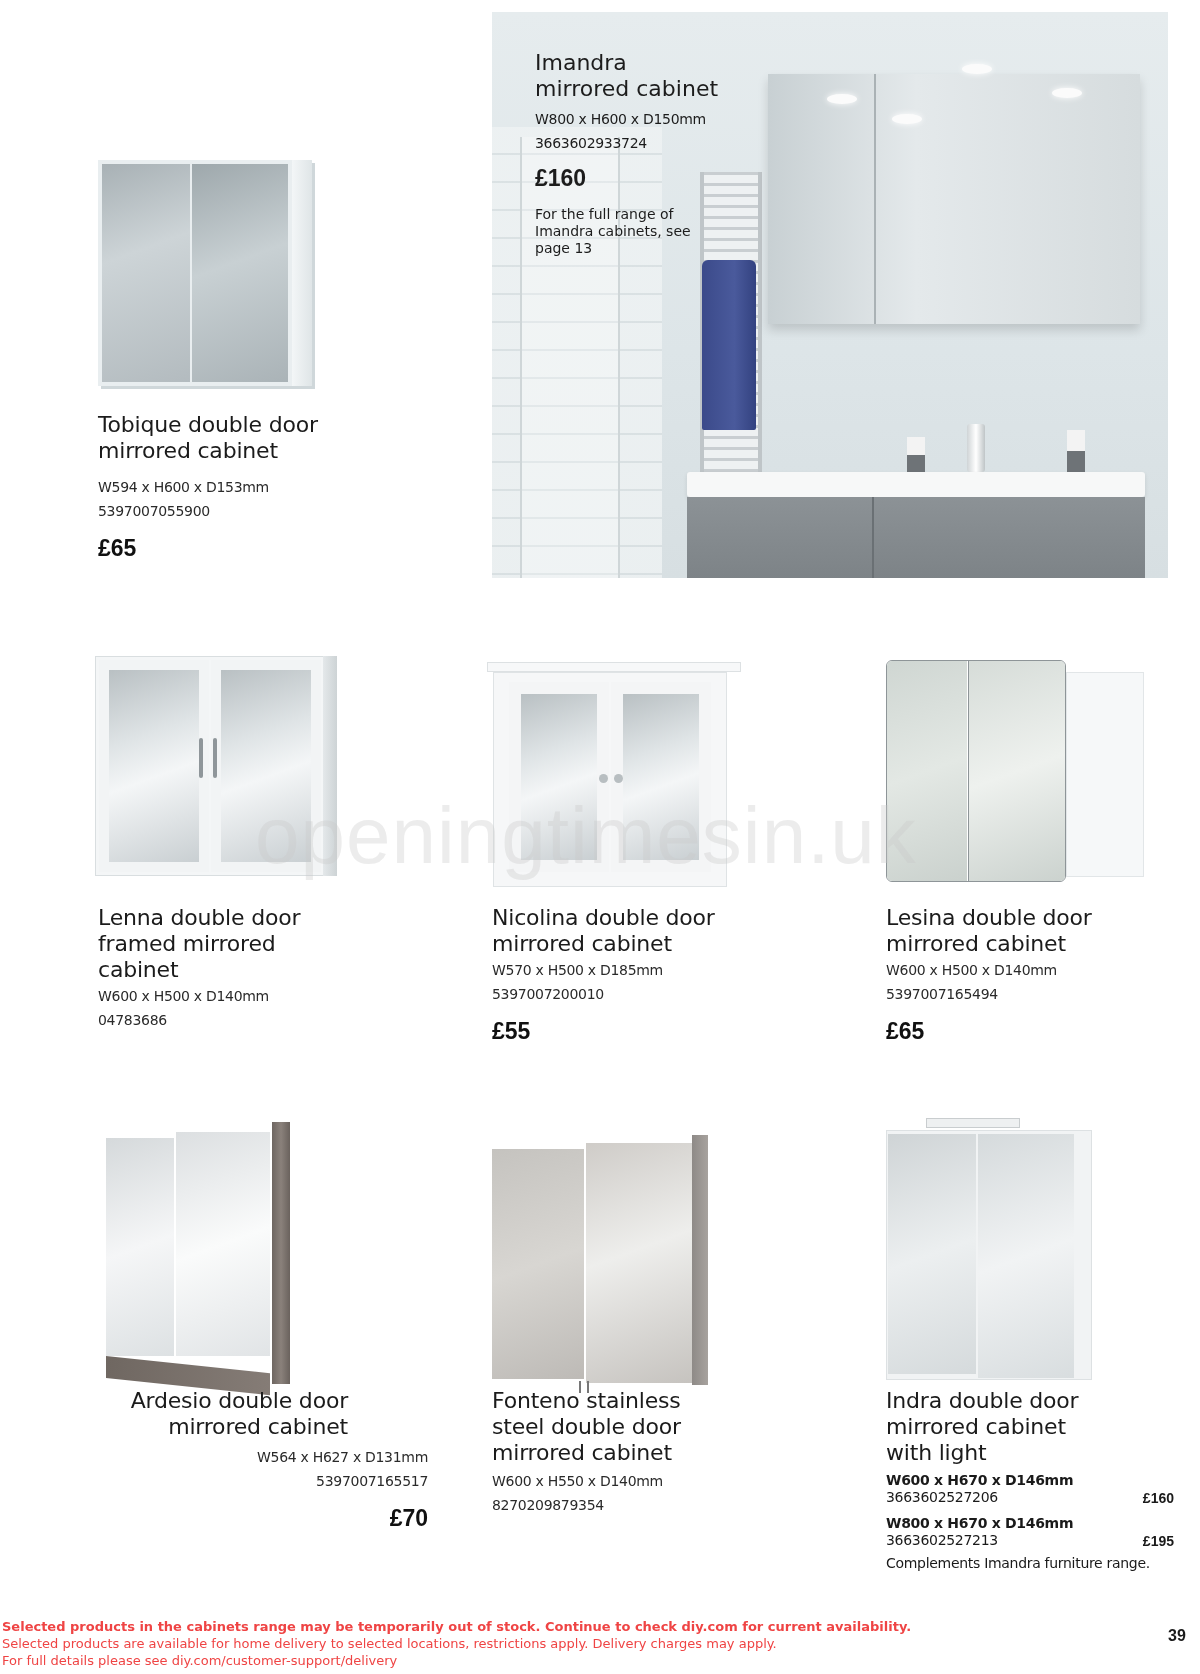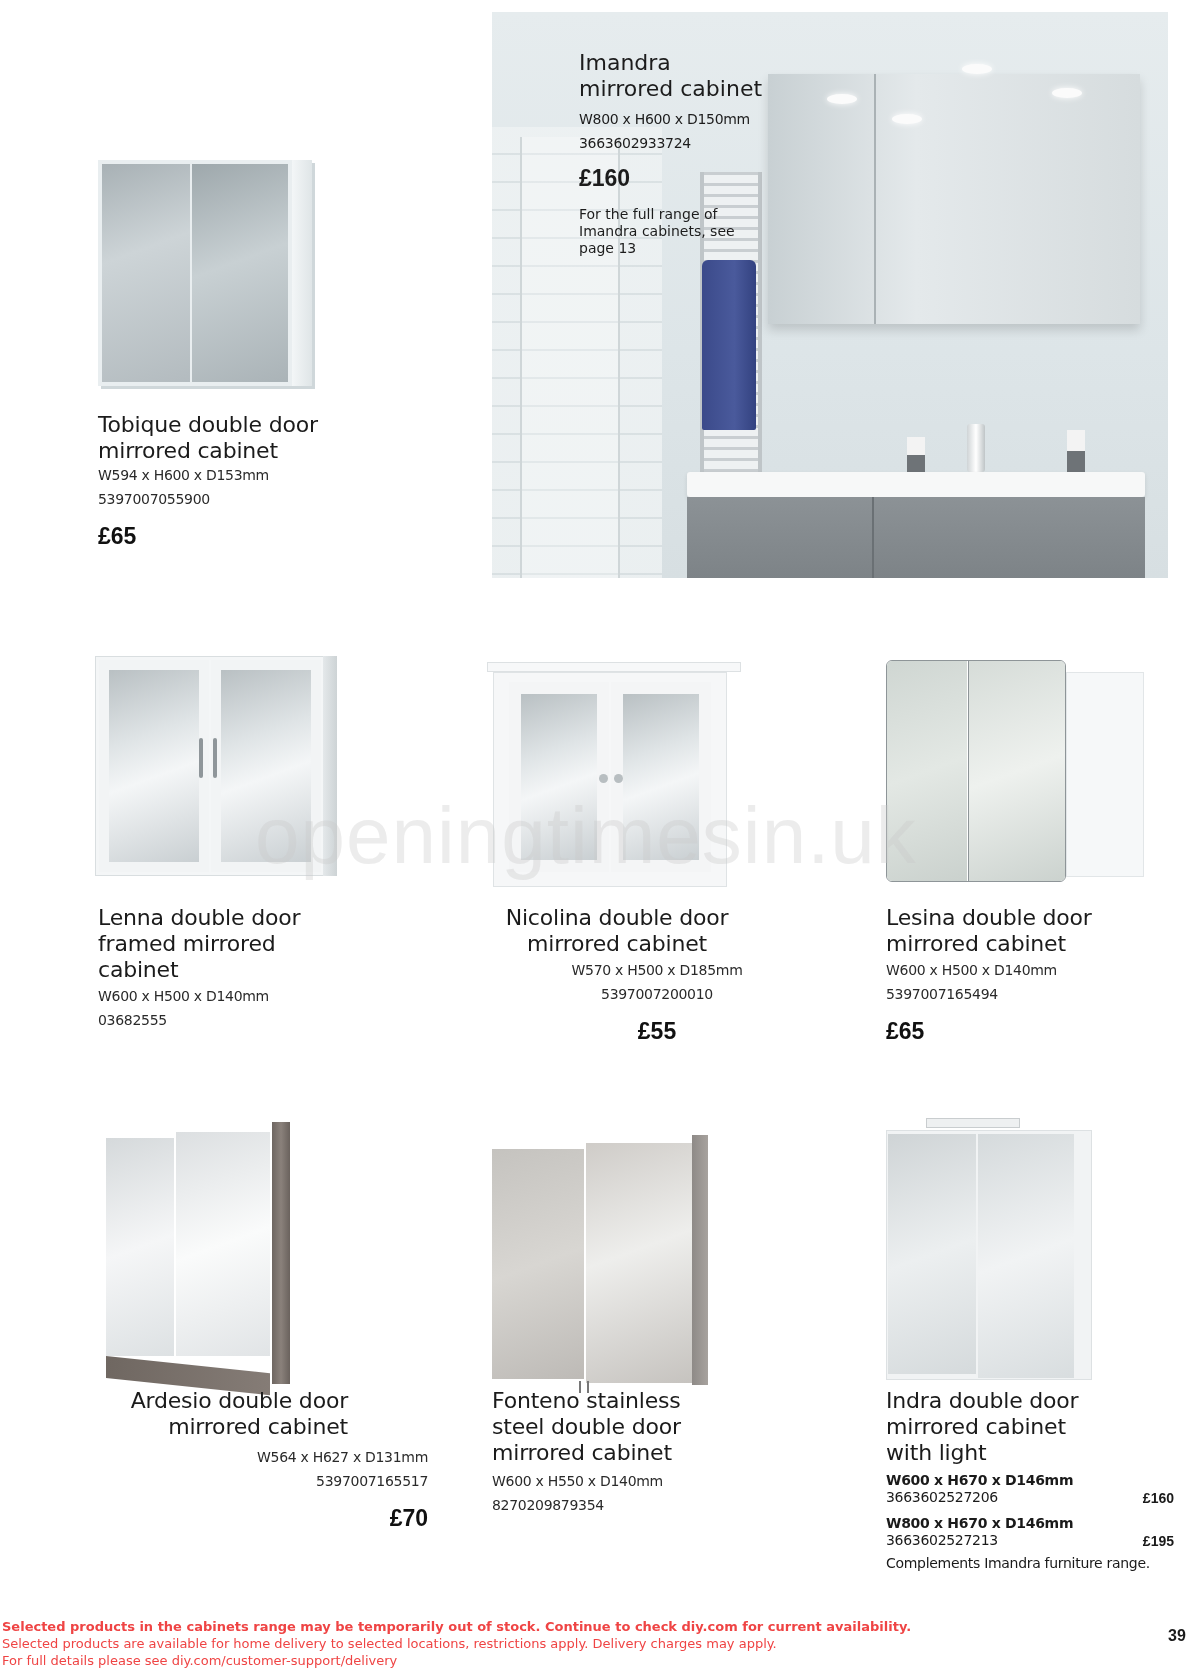--- a/index.html
+++ b/index.html
@@ -27,21 +27,21 @@
   .hero .cab { position: absolute; left: 276px; top: 62px; width: 372px; height: 250px; background: linear-gradient(90deg, #c8d0d3, #e4e9eb 40%, #d6dcde); box-shadow: 0 6px 10px rgba(0,0,0,.15); }
   .hero .cab-door { position: absolute; top: 0; height: 100%; border-right: 2px solid #aab2b5; }
   .hero .lamp { position: absolute; width: 30px; height: 10px; border-radius: 50%; background: #fbfbfb; box-shadow: 0 0 6px #fff; }
   .hero .basin { position: absolute; left: 195px; top: 460px; width: 458px; height: 25px; background: #f7f8f8; border-radius: 3px; box-shadow: 0 2px 4px rgba(0,0,0,.1); }
   .hero .vanity { position: absolute; left: 195px; top: 485px; width: 458px; height: 81px; background: linear-gradient(180deg, #8c9296, #7d8387); }
   .hero .vanity-split { position: absolute; left: 380px; top: 485px; width: 2px; height: 81px; background: #6a7074; }
   .hero .tap { position: absolute; left: 475px; top: 412px; width: 18px; height: 48px; background: linear-gradient(90deg, #cfd4d6, #ffffff, #bfc5c7); border-radius: 3px; }
   .hero .cup1 { position: absolute; left: 415px; top: 425px; width: 18px; height: 36px; background: linear-gradient(180deg, #f3f3f3 50%, #6e7377 50%); }
   .hero .cup2 { position: absolute; left: 575px; top: 418px; width: 18px; height: 42px; background: linear-gradient(180deg, #f3f3f3 50%, #6e7377 50%); }
 
-  .hero-text { position: absolute; left: 535px; top: 50px; width: 240px; color: #1c1c1c; margin-left: 44px; }
+  .hero-text { position: absolute; left: 535px; top: 50px; width: 240px; color: #1c1c1c; }
   .hero-text .title { font-size: 22px; line-height: 26px; }
   .hero-text .dims { font-size: 14px; line-height: 18px; margin-top: 8px; letter-spacing: -0.3px; }
   .hero-text .code { font-size: 14px; line-height: 18px; margin-top: 6px; letter-spacing: -0.3px; }
   .hero-text .price { font-family: "Liberation Sans", sans-serif; font-weight: bold; font-size: 23px; line-height: 28px; margin-top: 12px; }
   .hero-text .note { font-size: 14px; line-height: 17px; margin-top: 14px; width: 170px; }
 
   
   .cabimg { position: absolute; }
   .mirror { position: absolute; top: 0; height: 100%; background: linear-gradient(160deg, #b9c0c3 0%, #dfe4e6 35%, #f4f6f7 55%, #c9cfd2 100%); }
 
@@ -65,21 +65,21 @@
 
 <div class="cabimg" style="left:98px; top:160px; width:216px; height:228px;">
   <div style="position:absolute; left:0; top:0; width:214px; height:226px; background:#e9eef0; box-shadow: 3px 3px 0 #cfd7da;"></div>
   <div class="mirror" style="left:4px; width:88px; top:4px; height:218px; background:linear-gradient(160deg,#a8b1b5 0%,#cdd4d7 40%,#b3bbbf 100%);"></div>
   <div class="mirror" style="left:94px; width:96px; top:4px; height:218px; background:linear-gradient(160deg,#9ea8ac 0%,#c8d0d3 45%,#aab3b7 100%);"></div>
   <div style="position:absolute; left:194px; top:0; width:20px; height:226px; background:linear-gradient(90deg,#f3f6f7,#dfe5e7);"></div>
 </div>
 
 <div class="prod" style="left:98px; top:412px;">
   <div class="title" style="width:250px;">Tobique double door mirrored cabinet</div>
-  <div class="dims" style="margin-top:2px;">W594 x H600 x D153mm</div>
+  <div class="dims" style="margin-top:14px;">W594 x H600 x D153mm</div>
   <div class="code">5397007055900</div>
   <div class="price">£65</div>
 </div>
 
 <div class="abs hero">
   <div class="shower"></div>
   <div class="shower-glass"></div>
   <div class="rail"></div>
   <div class="towel"></div>
   <div class="cab">
@@ -141,24 +141,24 @@
     <div class="mirror" style="left:0; width:80px; background:linear-gradient(160deg,#cfd6d2,#e3e8e4 50%,#cad1cd);"></div>
     <div class="mirror" style="left:81px; width:99px; background:linear-gradient(160deg,#d6dcd8,#eef1ee 50%,#cbd2ce); border-left:1px solid #8e9598;"></div>
   </div>
 </div>
 
 <div class="watermark">openingtimesin.uk</div>
 
 <div class="prod" style="left:98px; top:905px;">
   <div class="title" style="width:230px;">Lenna double door framed mirrored cabinet</div>
   <div class="dims" style="margin-top:4px;">W600 x H500 x D140mm</div>
-  <div class="code">03682555</div>
-</div>
-
-<div class="prod" style="left:492px; top:905px;text-align:center;">
+  <div class="code">04783686</div>
+</div>
+
+<div class="prod" style="left:492px; top:905px;">
   <div class="title" style="width:250px;">Nicolina double door mirrored cabinet</div>
   <div class="dims" style="margin-top:4px;">W570 x H500 x D185mm</div>
   <div class="code">5397007200010</div>
   <div class="price">£55</div>
 </div>
 
 <div class="prod" style="left:886px; top:905px;">
   <div class="title" style="width:240px;">Lesina double door mirrored cabinet</div>
   <div class="dims" style="margin-top:4px;">W600 x H500 x D140mm</div>
   <div class="code">5397007165494</div>

